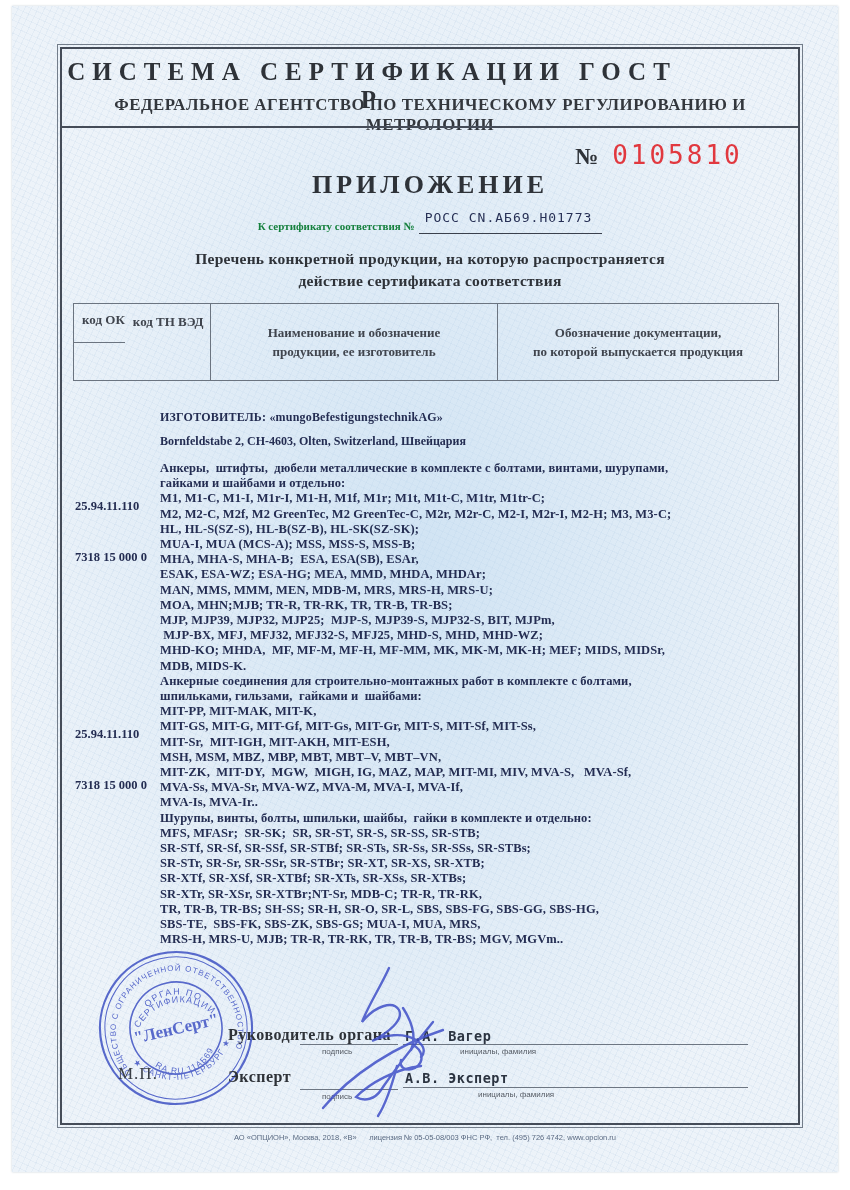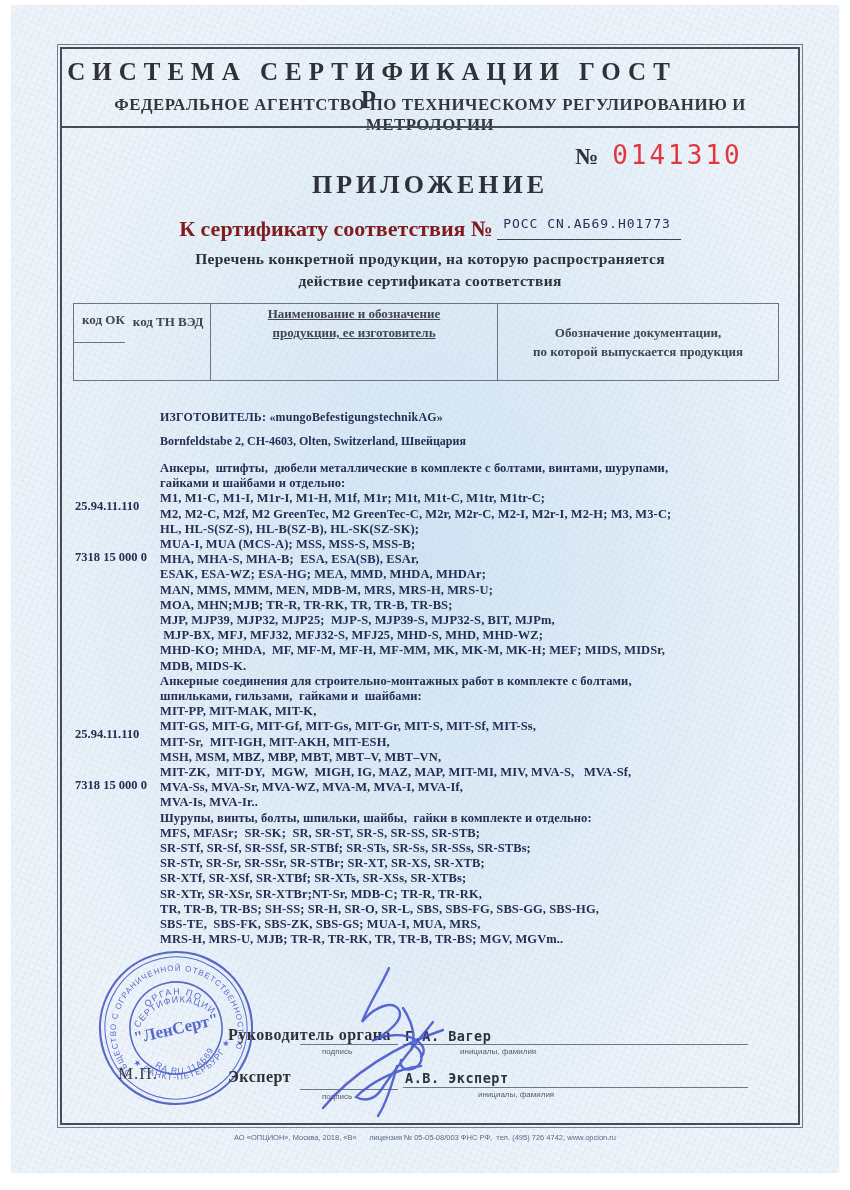--- a/index.html
+++ b/index.html
@@ -26,34 +26,34 @@
     font-size:16.5px; font-weight:bold; letter-spacing:.5px; color:#33373d; transform:scaleX(1.02); }
 
   .serial { position:absolute; left:575px; top:140px; display:flex; align-items:baseline; gap:14px; }
   .serial-prefix { font-size:23px; font-weight:bold; color:#2e3238; }
   .serial-number { font-family:"DejaVu Sans Mono", monospace; font-size:26px; color:#e1383f; letter-spacing:3px; }
 
   .doc-title { position:absolute; left:61px; top:170px; width:738px; text-align:center;
     font-size:26px; font-weight:bold; letter-spacing:4px; color:#2e3238; }
 
   .cert-line { position:absolute; left:61px; top:216px; width:738px; text-align:center; }
-  .cert-label { font-size:22px; font-weight:bold; color:#7f1d1d; }
+  .cert-label { font-size:11px; font-weight:bold; color:#15803d; }
   .cert-num { display:inline-block; font-family:"DejaVu Sans Mono", monospace; font-size:13px; color:#273055;
     border-bottom:1px solid #3a404c; padding:0 10px 8px 6px; position:relative; top:-8px; letter-spacing:1px; }
 
   .purpose { position:absolute; left:61px; width:738px; text-align:center;
     font-size:15.5px; font-weight:bold; color:#2e3238; letter-spacing:.3px; }
   .purpose.l1 { top:250px; } .purpose.l2 { top:272px; }
 
   .thead { position:absolute; left:73px; top:303px; width:706px; height:78px; border:1px solid #6b7480; display:flex; }
   .thead .c1 { width:137px; border-right:1px solid #6b7480; display:flex; flex-direction:row; }
   .thead .c1 .r1 { height:39px; border-bottom:1px solid #6b7480; padding:6px 0 0 8px; }
   .thead .c1 .r2 { flex:1; padding:8px 0 0 8px; }
   .thead .c2 { width:287px; border-right:1px solid #6b7480; display:flex; flex-direction:column;
-    align-items:center; text-align:center;text-decoration:underline; }
+    align-items:center; justify-content:center; text-align:center; }
   .thead .c3 { flex:1; display:flex; flex-direction:column; align-items:center; justify-content:center; text-align:center; }
   .thead { font-size:13px; font-weight:bold; color:#40454e; line-height:19px; }
 
   .mfr { position:absolute; left:160px; top:410px; color:#242d52; font-weight:bold; font-size:12px; }
   .mfr .a1 { margin-bottom:9px; letter-spacing:.2px; }
 
   .codes { position:absolute; left:75px; font-size:12.5px; font-weight:bold; color:#242d52; line-height:17px; white-space:pre; }
   .codes.b1 { top:464px; } .codes.b2 { top:692px; }
 
   .plines { position:absolute; left:160px; top:461px; width:612px; }
@@ -82,21 +82,21 @@
   <div class="frame">
     <div class="frame-inner"></div>
   </div>
 
   <div class="title1">СИСТЕМА СЕРТИФИКАЦИИ ГОСТ Р</div>
   <div class="title2">ФЕДЕРАЛЬНОЕ АГЕНТСТВО ПО ТЕХНИЧЕСКОМУ РЕГУЛИРОВАНИЮ И МЕТРОЛОГИИ</div>
   <div class="header-rule"></div>
 
   <div class="serial">
     <span class="serial-prefix">№</span>
-    <span class="serial-number">0141310</span>
+    <span class="serial-number">0105810</span>
   </div>
 
   <div class="doc-title">ПРИЛОЖЕНИЕ</div>
 
   <div class="cert-line">
     <span class="cert-label">К сертификату соответствия №</span>
     <span class="cert-num">РОСС CN.АБ69.H01773</span>
   </div>
 
   <div class="purpose l2">действие сертификата соответствия</div>

